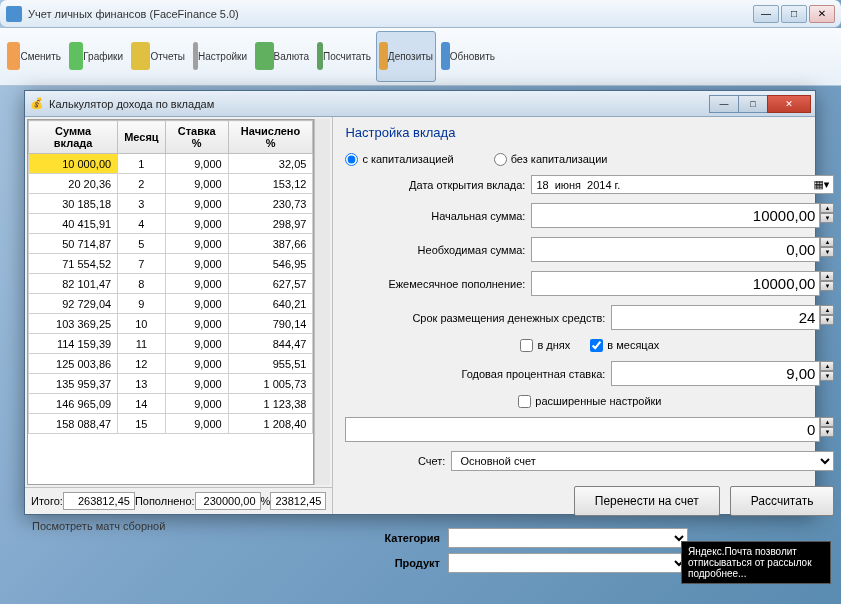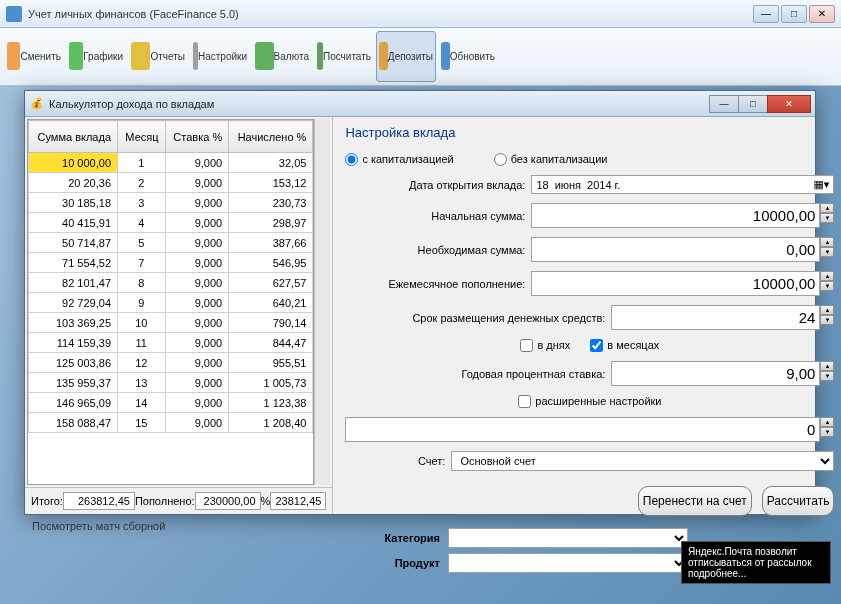--- a/index.html
+++ b/index.html
@@ -1,20 +1,20 @@
 <!DOCTYPE html>
 <html><head>
 <meta charset="utf-8">
 <style>
 * { box-sizing: border-box; margin: 0; padding: 0; font-family: Tahoma, sans-serif; font-size: 11px; }
 body { background: linear-gradient(135deg, #a8c5e0 0%, #7ba3c8 50%, #5a8bb0 100%); width: 841px; height: 604px; position: relative; overflow: hidden; }
 
 
 .main-window { position: absolute; top: 0; left: 0; width: 841px; height: 604px; }
-.main-titlebar { height: 28px; background: linear-gradient(#f5f9fd, #dce9f5); border-bottom: 1px solid #a0b5cc; display: flex; align-items: center; padding: 0 6px; }
+.main-titlebar { height: 28px; background: linear-gradient(#f5f9fd, #dce9f5); border-bottom: 1px solid #a0b5cc; display: flex; align-items: center; padding: 0 6px; border-radius: 7px; }
 .main-titlebar .icon { width: 16px; height: 16px; background: #4a90d0; border-radius: 2px; margin-right: 6px; }
 .main-titlebar .title { flex: 1; color: #333; }
 .win-btns { display: flex; gap: 2px; }
 .win-btn { width: 26px; height: 18px; background: linear-gradient(#e8f0f8, #c5d8ea); border: 1px solid #8aa5c0; border-radius: 2px; display: flex; align-items: center; justify-content: center; font-size: 10px; cursor: pointer; }
 .win-btn.close { background: linear-gradient(#f8e8e8, #eac5c5); border-color: #c08a8a; }
 
 
 .toolbar { height: 58px; background: linear-gradient(#f8fbfe, #e8f0f8); border-bottom: 1px solid #b0c5da; display: flex; padding: 3px 4px; gap: 2px; }
 .tb-btn { width: 60px; display: flex; flex-direction: row; align-items: center; justify-content: center; border: 1px solid transparent; border-radius: 3px; cursor: pointer; padding: 2px; }
 .tb-btn.active { background: #d0e0f0; border-color: #80a0c0; }
@@ -29,21 +29,21 @@
 .dlg-winbtns { display: flex; }
 .dlg-winbtn { width: 30px; height: 18px; background: linear-gradient(#e0e8f0, #c0d0e0); border: 1px solid #7090b0; display: flex; align-items: center; justify-content: center; margin-left: -1px; cursor: pointer; font-size: 9px; }
 .dlg-winbtn.close { background: linear-gradient(#e06050, #c04030); border-color: #a03020; color: #fff; width: 44px; }
 
 .dlg-body { display: flex; height: calc(100% - 26px); }
 
 
 .table-panel { width: 404px; display: flex; flex-direction: column; border-right: 1px solid #c0c0c0; }
 .grid { flex: 1; overflow: auto; background: #fff; border: 1px solid #a0a0a0; margin: 2px; }
 table { width: 100%; border-collapse: collapse; }
-th { background: linear-gradient(#fafafa, #e8e8e8); border: 1px solid #c0c0c0; padding: 4px 6px; font-weight: normal; text-align: right; height: 32px; }
+th { background: linear-gradient(#fafafa, #e8e8e8); border: 1px solid #c0c0c0; padding: 4px 6px; font-weight: bold; text-align: center; height: 22px; }
 td { border: 1px solid #d0d0d0; padding: 3px 6px; text-align: right; height: 20px; background: #fff; }
 td.center { text-align: center; }
 tr.hl td:first-child { background: #ffe030; }
 
 .totals { display: flex; align-items: center; padding: 4px 6px; background: #f0f0f0; border-top: 1px solid #c0c0c0; }
 .totals .lbl { }
 .totals .val { background: #fff; border: 1px solid #a0a0a0; padding: 2px 4px; text-align: right; }
 
 
 .settings { flex: 1; padding: 8px 12px; display: flex; flex-direction: column; gap: 9px; }
@@ -54,21 +54,21 @@
 .form-row .flabel { text-align: right; flex-shrink: 0; }
 .form-row input[type=text] { border: 1px solid #a0a0a0; padding: 3px 4px; text-align: right; }
 .date-ctrl { display: flex; align-items: center; border: 1px solid #a0a0a0; background: #fff; padding: 2px 4px; gap: 6px; }
 .date-ctrl span { }
 .spinner { width: 14px; height: 20px; display: flex; flex-direction: column; }
 .spinner div { flex: 1; background: linear-gradient(#f0f0f0, #d0d0d0); border: 1px solid #909090; display: flex; align-items: center; justify-content: center; font-size: 6px; cursor: pointer; }
 .num-input { display: flex; }
 .num-input input { flex: 1; }
 .chk-row { display: flex; gap: 20px; justify-content: center; }
 .btn-row { display: flex; gap: 10px; justify-content: flex-end; margin-top: 6px; }
-.btn { background: linear-gradient(#fafafa, #e0e0e0); border: 1px solid #808080; padding: 7px 4px; cursor: pointer; border-radius: 10px; font-size: 12px; }
+.btn { background: linear-gradient(#fafafa, #e0e0e0); border: 1px solid #808080; padding: 7px 20px; cursor: pointer; border-radius: 2px; font-size: 12px; }
 select { border: 1px solid #a0a0a0; padding: 2px 4px; background: #fff; }
 
 
 .bottom-bar { position: absolute; left: 32px; top: 520px; font-size: 11px; color: #333; }
 .cat-row { position: absolute; left: 360px; top: 528px; display: flex; align-items: center; gap: 8px; }
 .cat-row select { width: 240px; }
 .prod-row { position: absolute; left: 360px; top: 553px; display: flex; align-items: center; gap: 8px; }
 .prod-row select { width: 240px; }
 .tooltip { position: absolute; right: 10px; bottom: 20px; background: #000; color: #fff; padding: 4px 6px; font-size: 10px; border: 1px solid #555; max-width: 150px; }
 .scrollbar { width: 16px; background: #e8e8e8; border-left: 1px solid #c0c0c0; }

